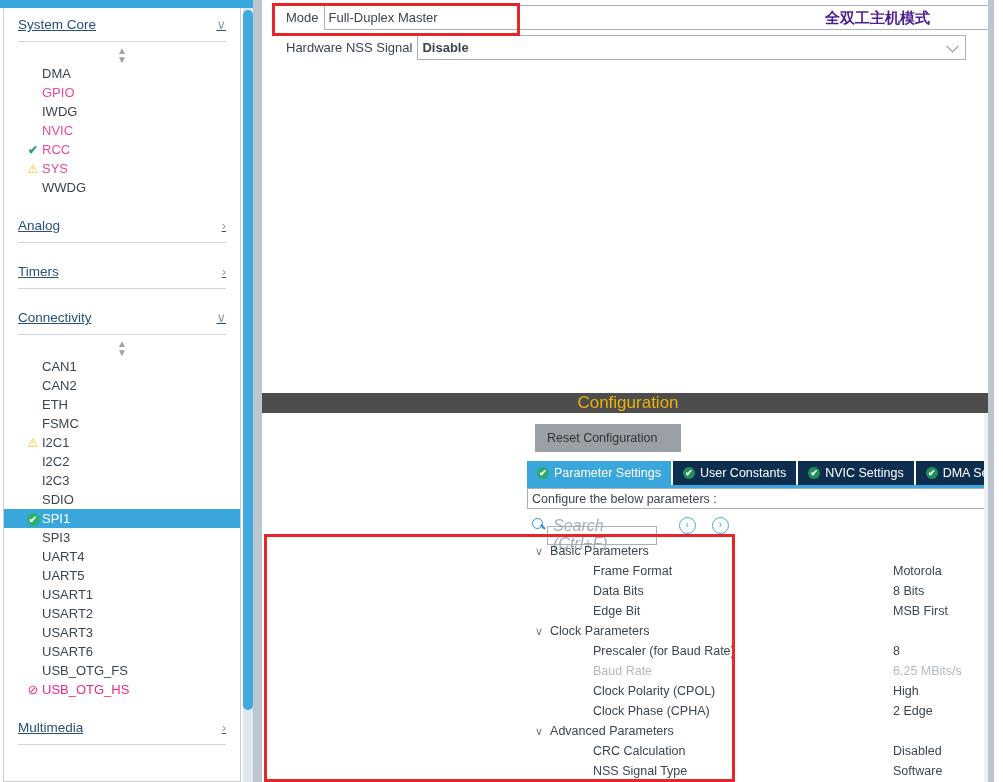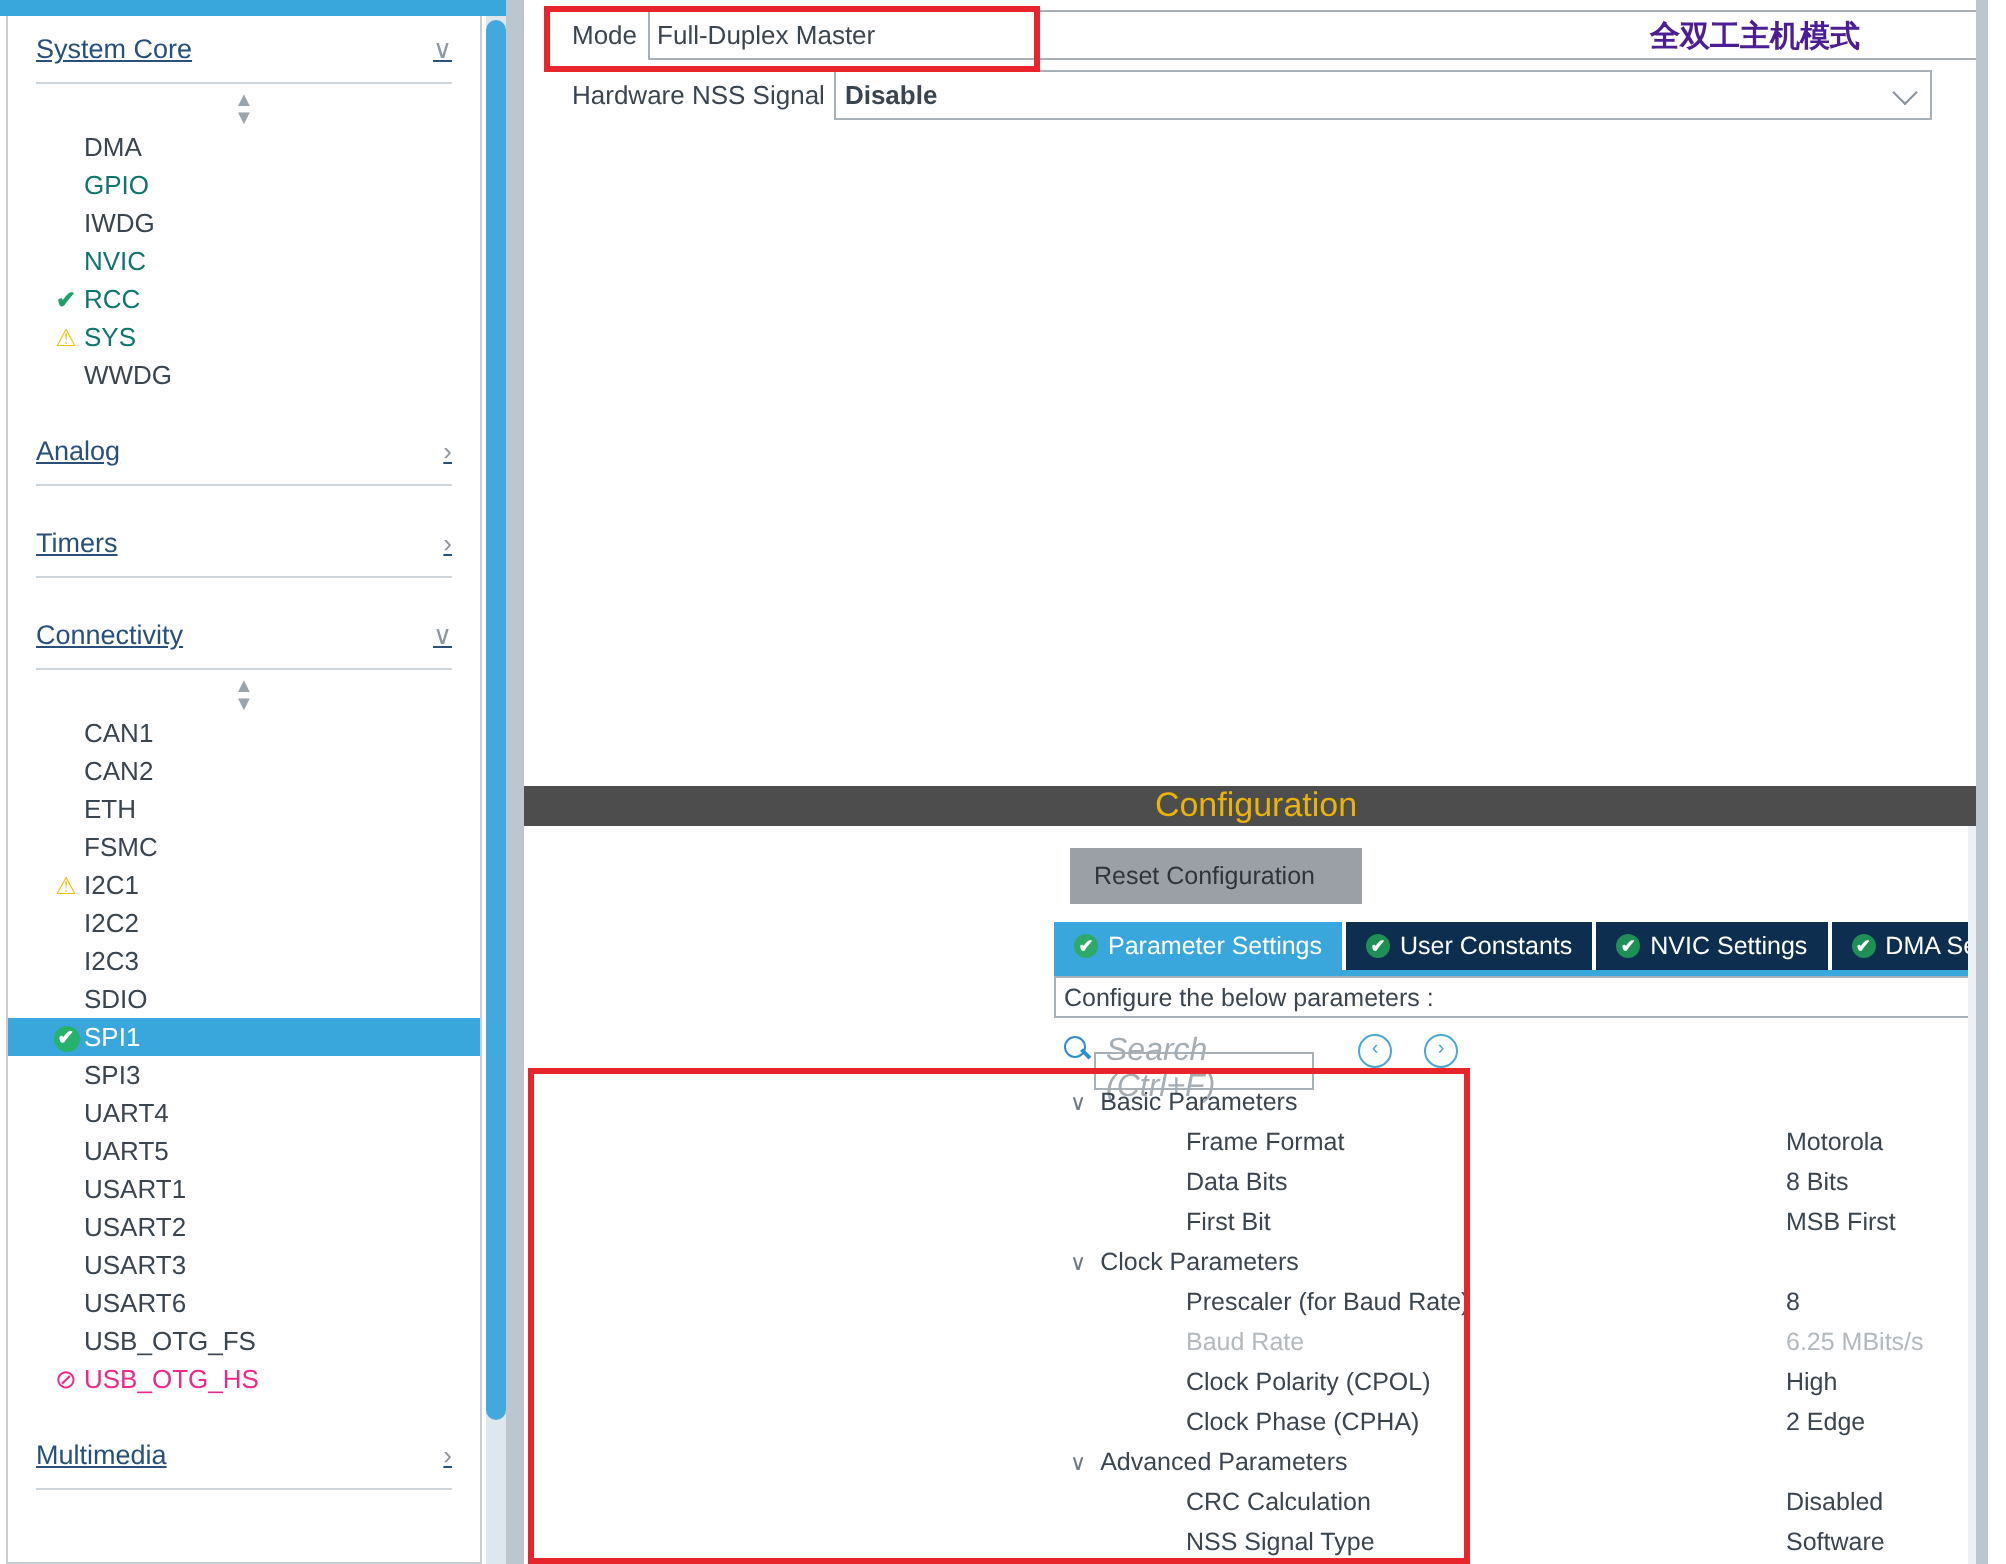--- a/index.html
+++ b/index.html
@@ -40,21 +40,21 @@
   }
   .spinner span { display:block; }
 
   .periph {
     height:19px; display:flex; align-items:center;
     padding-left:24px; font-size:13px; color:#3a4550;
     position:relative;
   }
   .periph .ic { position:absolute; left:22px; width:14px; text-align:center; font-size:12px; }
   .periph .lbl { padding-left:14px; }
-  .periph.green .lbl { color:#0f766e; }
+  .periph.green .lbl { color:#ec4899; }
   .periph.pink .lbl  { color:#ec2a8a; }
   .periph.sel {
     background:#3aa7dc;
   }
   .periph.sel .lbl { color:#ffffff; }
   .ic-check { color:#22a06b; font-weight:bold; }
   .ic-warn  { color:#f2c010; }
   .ic-ban   { color:#ec2a8a; font-size:13px; }
   .ic-okcircle {
     display:inline-block; width:13px; height:13px; border-radius:50%;
@@ -372,21 +372,21 @@
           </div>
           <div class="prow item">
             <span class="pname">Frame Format</span>
             <span class="pval">Motorola</span>
           </div>
           <div class="prow item">
             <span class="pname">Data Bits</span>
             <span class="pval">8 Bits</span>
           </div>
           <div class="prow item">
-            <span class="pname">First Bit</span>
+            <span class="pname">Edge Bit</span>
             <span class="pval">MSB First</span>
           </div>
           <div class="prow group">
             <span class="gchev">∨</span>
             <span>Clock Parameters</span>
           </div>
           <div class="prow item">
             <span class="pname">Prescaler (for Baud Rate)</span>
             <span class="pval">8</span>
           </div>

